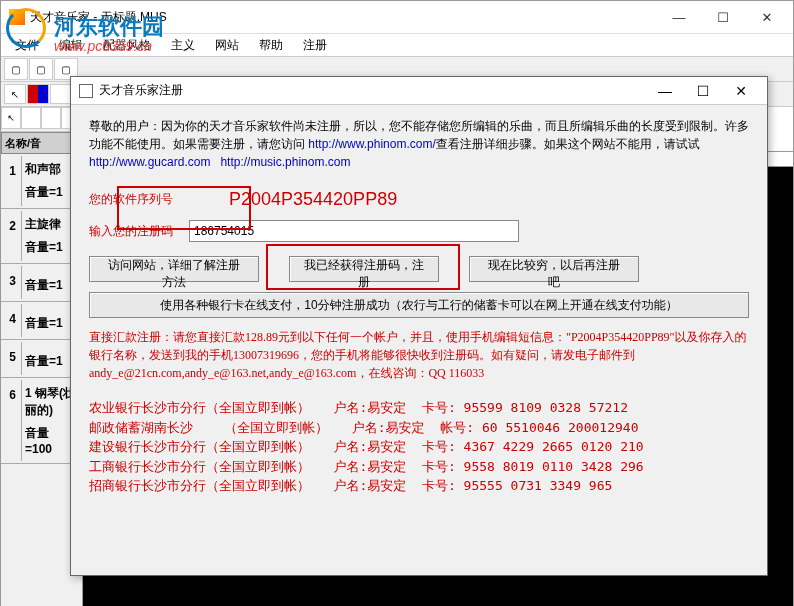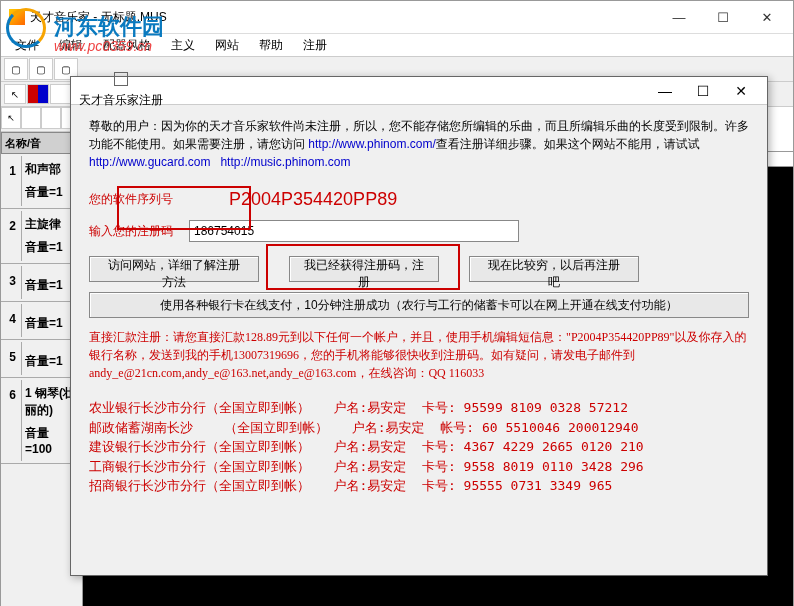--- a/index.html
+++ b/index.html
@@ -38,21 +38,21 @@
     .track-label { padding:3px 0; }
     
     .canvas-area { flex:1; background: #000; position:relative; }
     .canvas-top { height:60px; background:#fff; border-bottom:1px solid #999; position:relative; }
     .ruler-marks { position:absolute; bottom:0; width:100%; height:15px; border-top:1px solid #999; font-size:9px; }
     .dotted-lines { position:absolute; top:10px; left:0; width:100%; display:flex; gap:40px; padding-left:10px;}
     .dot-group { color:#666; font-size:8px; letter-spacing:2px; }
     
     .dialog { position:absolute; top:76px; left:70px; width:698px; height:500px; background:#f0f0f0; border:1px solid #666; box-shadow: 2px 2px 8px rgba(0,0,0,0.3); }
     .dialog-titlebar { height:28px; background:#fff; border-bottom:1px solid #ccc; display:flex; align-items:center; justify-content:space-between; padding:0 8px; }
-    .dialog-title-left { display:flex; align-items:center; gap:6px;flex-direction:column; }
+    .dialog-title-left { display:flex; align-items:center; gap:6px; }
     .dialog-icon { width:14px; height:14px; border:1px solid #666; }
     .dialog-controls { display:flex; gap:2px; }
     .dialog-ctrl { width:36px; height:22px; border:none; background:transparent; font-size:14px; cursor:pointer; }
     
     .dialog-body { padding: 12px 18px; }
     .notice-text { line-height: 1.5; font-size:12px; }
     .notice-blue { color: #0000cc; }
     
     .form-section { margin-top:18px; }
     .form-row { display:flex; align-items:center; margin-bottom:10px; }

